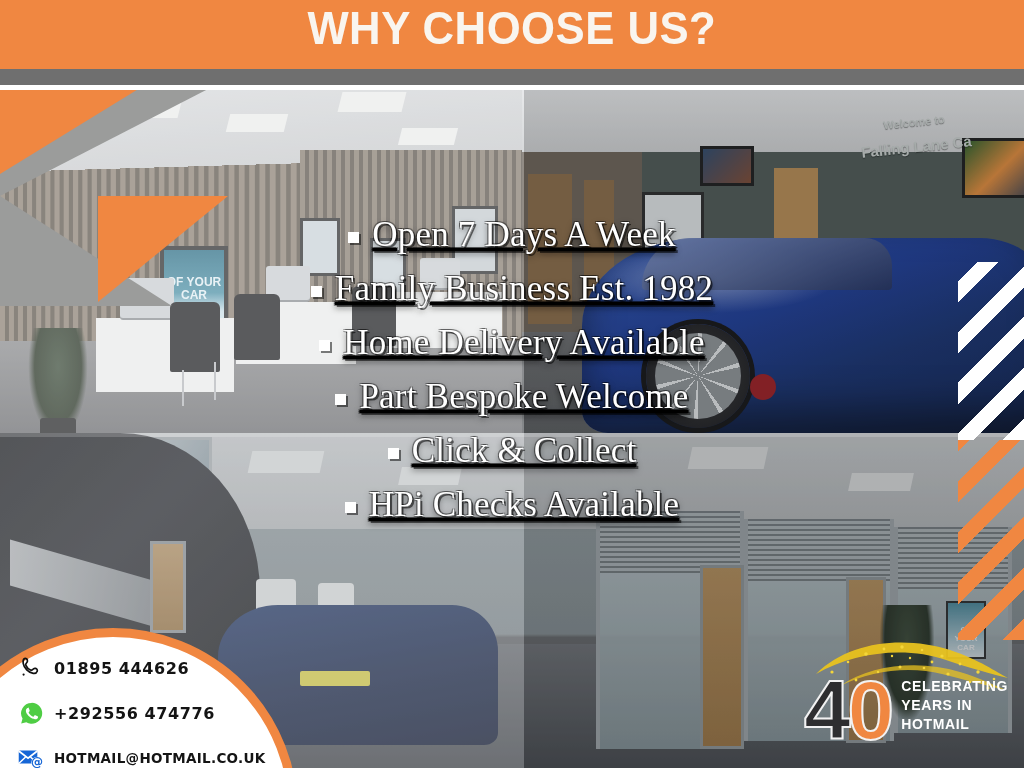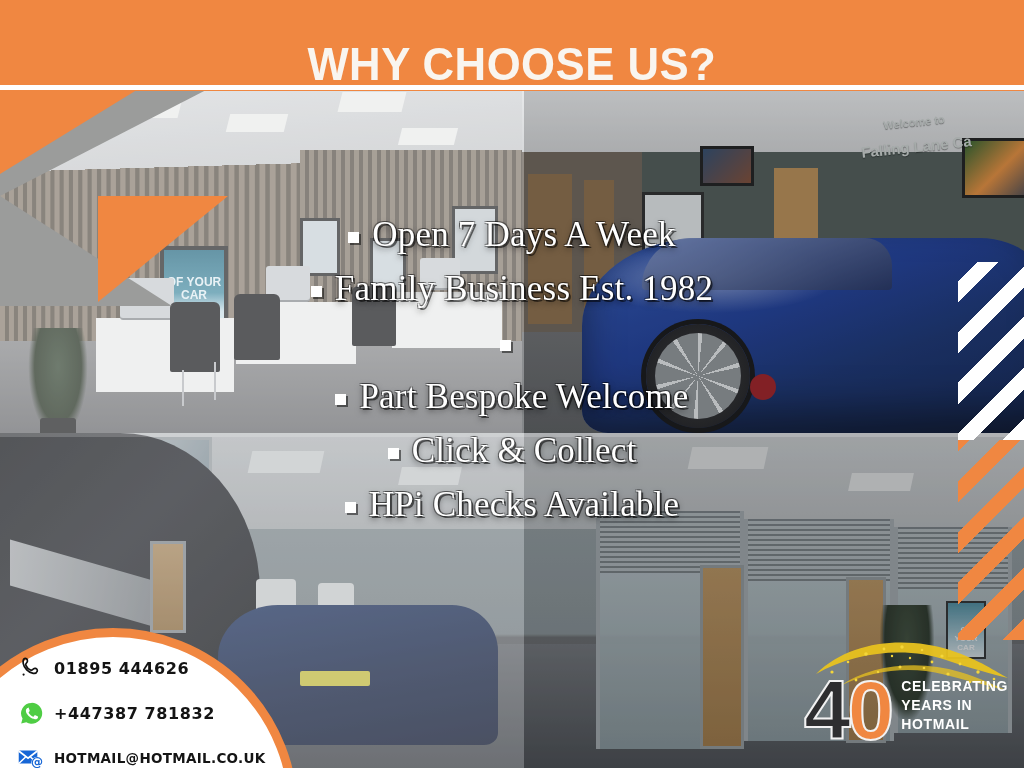--- a/index.html
+++ b/index.html
@@ -7,23 +7,23 @@
 
   #poster{
     position:relative;
     width:1024px;height:768px;
     overflow:hidden;
     background:#6f6f6f;
   }
 
   
   .header{
-    position:absolute;left:0;top:0;width:1024px;height:91px;
+    position:absolute;left:0;top:0;width:1024px;height:69px;
     background:#f08741;
-    display:flex;align-items:flex-end;justify-content:center;
+    display:flex;align-items:flex-start;justify-content:center;
     z-index:40;
   }
   .header-title{
     font-family:"Liberation Sans",sans-serif;
     font-weight:bold;
     font-size:47px;
     letter-spacing:0.5px;
     color:#f9f5ef;
     transform:scaleX(0.93);
     white-space:nowrap;
@@ -207,20 +207,21 @@
   .stripes-orange{
     top:440px;height:200px;
     background:repeating-linear-gradient(-45deg,#f08741 0 15px,rgba(255,255,255,0) 15px 36px);
   }
 
   
   .bullets{
     position:absolute;left:0;top:208px;width:1024px;
     z-index:30;text-align:center;
     font-family:"Liberation Serif",serif;
+    text-decoration:underline;
   }
   .bullet{
     display:block;
     color:#ffffff;
     font-size:35px;
     line-height:54px;
     white-space:nowrap;
     font-weight:normal;
     text-shadow:
       2px 2px 0 rgba(0,0,0,.55),
@@ -406,21 +407,21 @@
   <div class="geo geo-gray-2"></div>
   <div class="geo geo-orange-1"></div>
   <div class="geo geo-orange-2"></div>
 
   <div class="stripes stripes-white"></div>
   <div class="stripes stripes-orange"></div>
 
   <div class="bullets">
     <span class="bullet"><i class="marker"></i><span>Open 7 Days A Week</span></span>
     <span class="bullet"><i class="marker"></i><span>Family Business Est. 1982</span></span>
-    <span class="bullet"><i class="marker"></i></span>
+    <span class="bullet"><i class="marker"></i><span>Home Delivery Available</span></span>
     <span class="bullet"><i class="marker"></i><span>Part Bespoke Welcome</span></span>
     <span class="bullet"><i class="marker"></i><span>Click &amp; Collect</span></span>
     <span class="bullet"><i class="marker"></i><span>HPi Checks Available</span></span>
   </div>
 
   <div class="contact-circle"></div>
   <div class="contact-rows">
 
     <div class="c-row">
       <span class="c-ico">
@@ -432,21 +433,21 @@
       <span class="c-txt">01895 444626</span>
     </div>
 
     <div class="c-row">
       <span class="c-ico">
         <svg viewBox="0 0 24 24" width="25" height="25">
           <path d="M12 1.8A10 10 0 0 0 3.4 16.9L2.1 21.6l4.9-1.3A10 10 0 1 0 12 1.8z" fill="#4fcd44"></path>
           <path d="M8.6 6.6c-.3 0-.7.1-1 .5-.4.4-1 1-1 2.4s1 2.8 1.2 3c.2.2 2 3.2 5 4.3 2.4.9 2.9.7 3.4.7.5-.1 1.6-.7 1.9-1.3.2-.7.2-1.2.2-1.3-.1-.1-.3-.2-.6-.3-.3-.2-1.7-.9-2-1-.3-.1-.5-.2-.7.1-.2.3-.7 1-.9 1.2-.2.2-.3.2-.6.1-.3-.2-1.3-.5-2.5-1.6-.9-.8-1.5-1.8-1.7-2.1-.2-.3 0-.5.1-.6l.5-.6c.1-.2.2-.3.3-.5.1-.2 0-.4 0-.6 0-.2-.7-1.6-.9-2.2-.2-.5-.4-.5-.6-.5z" fill="#ffffff"></path>
         </svg>
       </span>
-      <span class="c-txt">+447387 781832</span>
+      <span class="c-txt">+292556 474776</span>
     </div>
 
     <div class="c-row">
       <span class="c-ico">
         <svg viewBox="0 0 28 24" width="27" height="23">
           <rect x="0.8" y="3.4" width="20" height="14" rx="1" fill="#1666d6"></rect>
           <path d="M0.8 3.9 L10.8 11.6 L20.8 3.9" fill="none" stroke="#ffffff" stroke-width="2"></path>
           <path d="M0.8 17.4 L8.2 10.4 M20.8 17.4 L13.4 10.4" stroke="#ffffff" stroke-width="1.6" fill="none"></path>
           <circle cx="20.6" cy="16.4" r="6.3" fill="#ffffff"></circle>
           <text x="20.6" y="20.4" font-family="DejaVu Sans, sans-serif" font-size="13" font-weight="bold" fill="#1666d6" text-anchor="middle">@</text>

